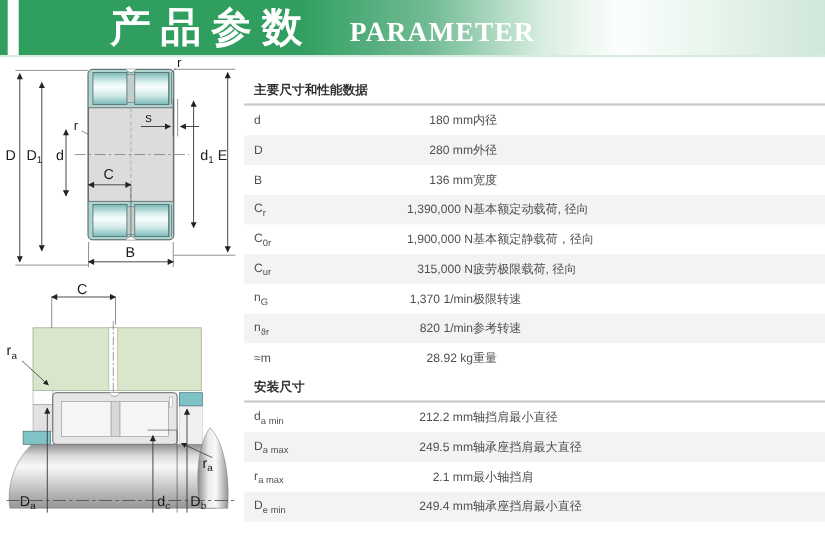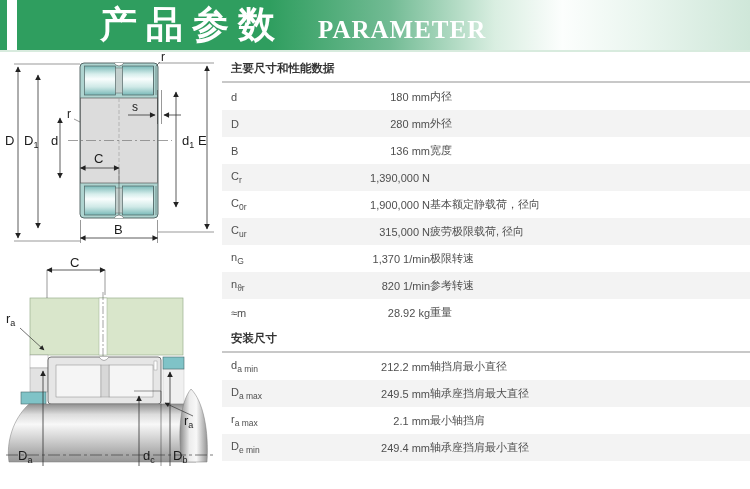--- a/index.html
+++ b/index.html
@@ -13,21 +13,21 @@
   .hdr-inner{display:flex;align-items:center;height:100%;padding-left:100px;}
   .title-zh{font-size:37px;font-weight:bold;color:#fff;letter-spacing:9px;line-height:50px;}
   .title-en{font-family:"Liberation Serif","DejaVu Serif",serif;font-size:25px;font-weight:bold;
             color:#fff;letter-spacing:1px;margin-left:34px;margin-top:10px;}
   
   .content{display:flex;width:750px;}
   .drawings{width:222px;flex:0 0 222px;}
   .drawings svg{display:block;}
   .spec{flex:1;min-width:0;}
   
-  .sec-title{font-weight:bold;font-size:11.5px;color:#333;padding:9px 0 5px 9px;border-bottom:2px solid #c8c8c8;}
+  .sec-title{font-weight:bold;font-size:11.5px;color:#333;padding:22px 0 5px 9px;border-bottom:2px solid #c8c8c8;}
   section.s2 .sec-title{padding-top:5px;}
   .row{display:flex;align-items:center;height:27px;font-size:11px;color:#4f4f4f;}
   .rows .row:nth-child(even){background:#f3f3f3;}
   .c.sym{flex:0 0 88px;padding-left:9px;box-sizing:border-box;}
   .c.val{flex:0 0 120px;text-align:right;}
   .c.desc{flex:1;}
   .c.sym sub{font-size:8.5px;line-height:1;}
   
   text{font-family:"Liberation Sans","DejaVu Sans",sans-serif;fill:#1c1c1c;}
 </style>
@@ -212,20 +212,21 @@
               <div class="c desc">外径</div>
             </div>
             <div class="row">
               <div class="c sym"><span>B</span></div>
               <div class="c val">136 mm</div>
               <div class="c desc">宽度</div>
             </div>
             <div class="row">
               <div class="c sym"><span>C</span><sub>r</sub></div>
               <div class="c val">1,390,000 N</div>
+              <div class="c desc">基本额定动载荷, 径向</div>
             </div>
             <div class="row">
               <div class="c sym"><span>C</span><sub>0r</sub></div>
               <div class="c val">1,900,000 N</div>
               <div class="c desc">基本额定静载荷，径向</div>
             </div>
             <div class="row">
               <div class="c sym"><span>C</span><sub>ur</sub></div>
               <div class="c val">315,000 N</div>
               <div class="c desc">疲劳极限载荷, 径向</div>

